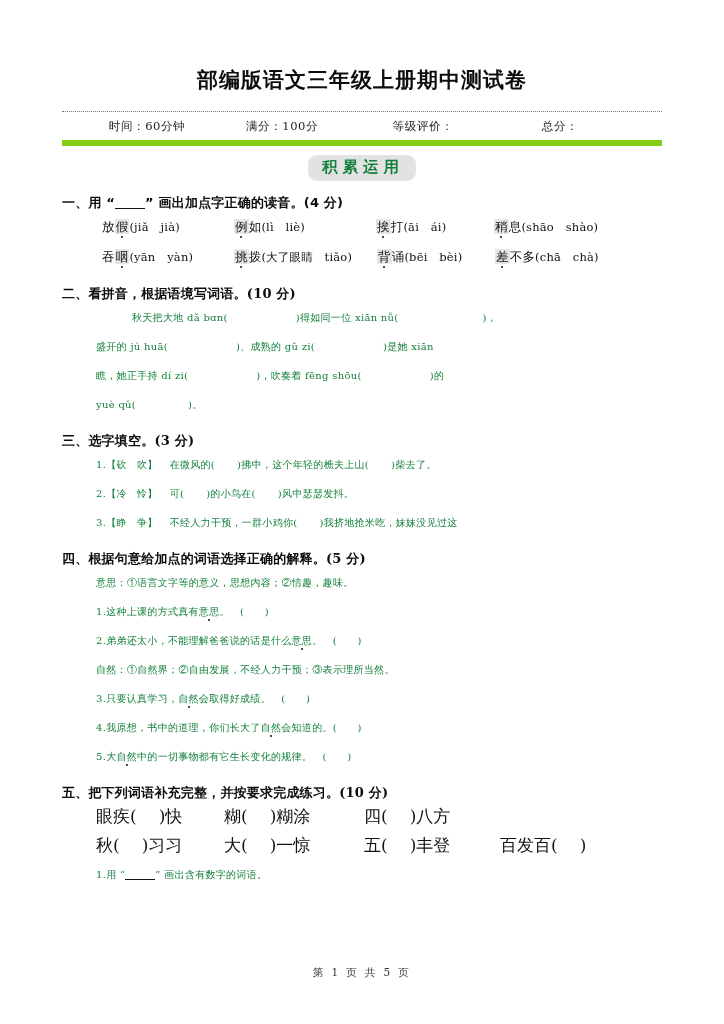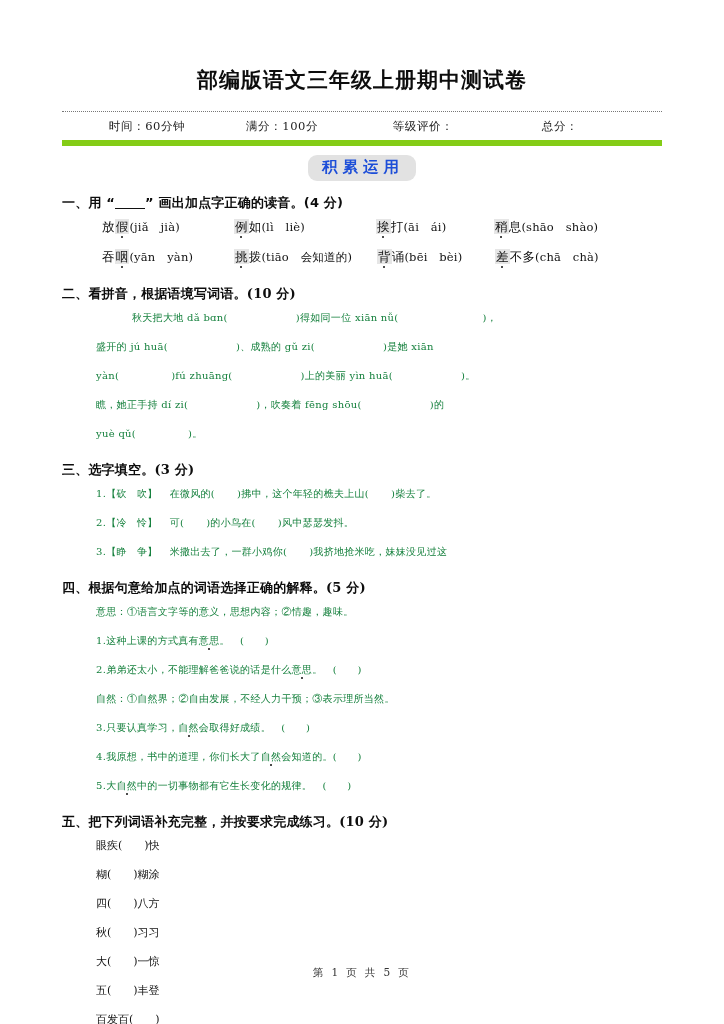--- a/index.html
+++ b/index.html
@@ -66,21 +66,21 @@
   }
   .banner {
     display: inline-block;
     font-size: 15.5px;
     font-weight: bold;
     letter-spacing: 5px;
     padding: 2px 12px 3px 14px;
     background: #e2e2e2;
     border-radius: 9px;
     font-family: "DejaVu Sans", "Liberation Sans", sans-serif;
-    color: #1d4ed8;
+    color: #15803d;
   }
 
   
   .q-head {
     font-size: 13px;
     font-weight: bold;
     margin-top: 13px;
     letter-spacing: 0.2px;
     font-family: "DejaVu Sans", "Liberation Sans", sans-serif;
     color: #0d0d0d;
@@ -163,24 +163,23 @@
   .gap-xs { display: inline-block; width: 22px; }
   .gap-m  { display: inline-block; width: 52px; }
   .gap-l  { display: inline-block; width: 68px; }
   .gap-xl { display: inline-block; width: 84px; }
 
   .brk { display: inline-block; width: 12px; }
 
   
   .idiom-row {
     display: flex;
-    font-size: 11px;
+    font-size: 17px;
     line-height: 29px;
     padding-left: 34px;
-    flex-direction: column;
   }
   .idiom-cell { white-space: nowrap; }
   .idiom-row .idiom-cell:nth-child(1) { width: 128px; }
   .idiom-row .idiom-cell:nth-child(2) { width: 140px; }
   .idiom-row .idiom-cell:nth-child(3) { width: 136px; }
   .idiom-row .idiom-cell:nth-child(4) { width: 120px; }
 
   
   .footer {
     position: absolute;
@@ -220,53 +219,50 @@
 
   <div class="py-row r1">
     <span class="py-item"><span>放</span><span class="dot">假</span><span></span><span class="py">(jiǎ　jià)</span></span>
     <span class="py-item"><span></span><span class="dot">例</span><span>如</span><span class="py">(lì　liè)</span></span>
     <span class="py-item"><span></span><span class="dot">挨</span><span>打</span><span class="py">(āi　ái)</span></span>
     <span class="py-item"><span></span><span class="dot">稍</span><span>息</span><span class="py">(shāo　shào)</span></span>
   </div>
 
   <div class="py-row r2">
     <span class="py-item"><span>吞</span><span class="dot">咽</span><span></span><span class="py">(yān　yàn)</span></span>
-    <span class="py-item"><span></span><span class="dot">挑</span><span>拨</span><span class="py">(tiāo　会知道的)</span></span>
+    <span class="py-item"><span></span><span class="dot">挑</span><span>拨</span><span class="py">(大了眼睛　tiǎo)</span></span>
     <span class="py-item"><span></span><span class="dot">背</span><span>诵</span><span class="py">(bēi　bèi)</span></span>
     <span class="py-item"><span></span><span class="dot">差</span><span>不多</span><span class="py">(chā　chà)</span></span>
   </div>
 
   <div class="q-head serif">二、看拼音，根据语境写词语。(10 分)</div>
 
   <div class="line indent3">
     <span>秋天把大地 dǎ bɑn(</span><span class="gap-l"></span><span>)得如同一位 xiān nǚ(</span><span class="gap-xl"></span><span>)，</span>
   </div>
   <div class="line indent1">
     <span>盛开的 jú huā(</span><span class="gap-l"></span><span>)、成熟的 gǔ zi(</span><span class="gap-l"></span><span>)是她 xiān</span>
   </div>
   <div class="line indent1">
-    <span>yàn(</span><span class="gap-m"></span><span>)fú zhuāng(</span><span class="gap-l"></span><span>)上的美丽 yìn huā(</span><span class="gap-l"></span><span>)。</span>
-  </div>
-  <div class="line indent1">
     <span>瞧，她正手持 dí zi(</span><span class="gap-l"></span><span>)，吹奏着 fēng shōu(</span><span class="gap-l"></span><span>)的</span>
   </div>
   <div class="line indent1">
     <span>yuè qǔ(</span><span class="gap-m"></span><span>)。</span>
   </div>
 
   <div class="q-head serif">三、选字填空。(3 分)</div>
 
   <div class="line indent1">
     <span>1.</span><span>【砍　吹】</span><span class="brk"></span><span>在微风的(</span><span class="gap-xs"></span><span>)拂中，这个年轻的樵夫上山(</span><span class="gap-xs"></span><span>)柴去了。</span>
   </div>
   <div class="line indent1">
     <span>2.</span><span>【冷　怜】</span><span class="brk"></span><span>可(</span><span class="gap-xs"></span><span>)的小鸟在(</span><span class="gap-xs"></span><span>)风中瑟瑟发抖。</span>
   </div>
   <div class="line indent1">
-    <span>3.</span><span>【睁　争】</span><span class="brk"></span><span>米撒出去了，一群小鸡你(</span><span class="gap-xs"></span><span>)我挤地抢米吃，妹妹没见过这</span>
+    <span>3.</span><span>【睁　争】</span><span class="brk"></span><span>不经人力干预，一群小鸡你(</span><span class="gap-xs"></span><span>)我挤地抢米吃，妹妹没见过这</span>
   </div>
 
   <div class="q-head serif">四、根据句意给加点的词语选择正确的解释。(5 分)</div>
 
   <div class="line indent1">意思：①语言文字等的意义，思想内容；②情趣，趣味。</div>
   <div class="line indent1">
     <span>1.这种上课的方式真有</span><span class="dotp">意思</span><span>。　(　　)</span>
   </div>
   <div class="line indent1">
     <span>2.弟弟还太小，不能理解爸爸说的话是什么</span><span class="dotp">意思</span><span>。　(　　)</span>

